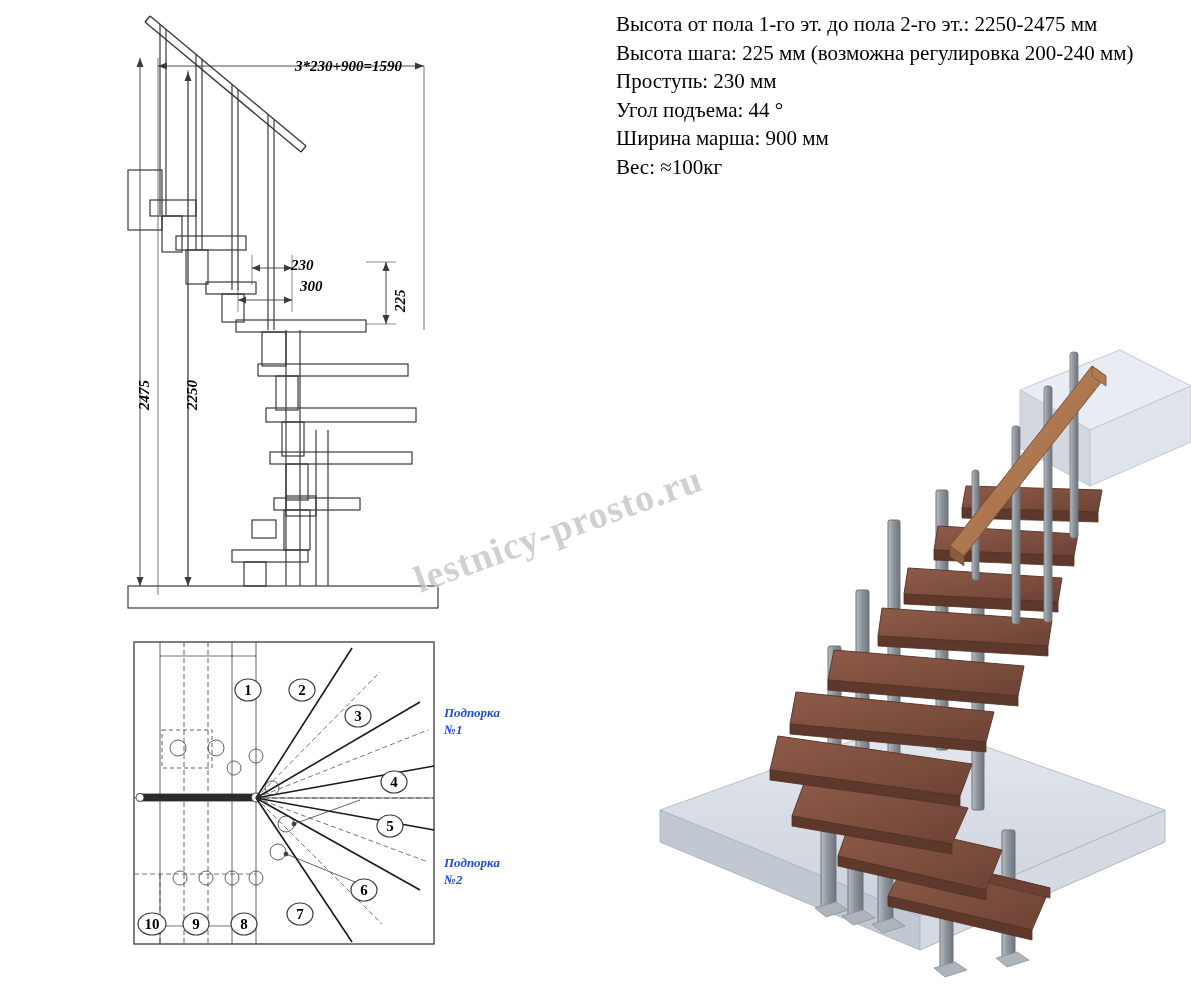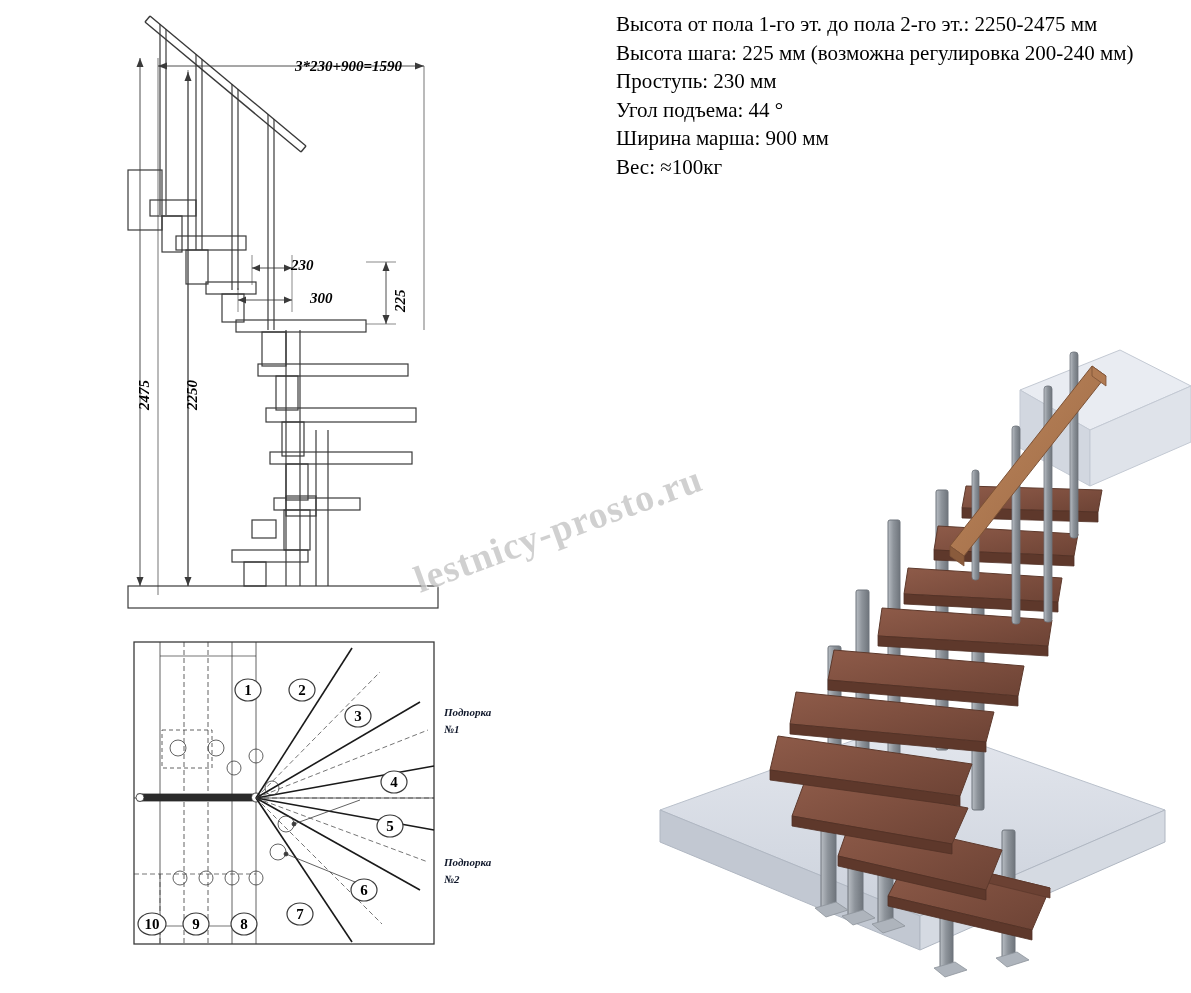--- a/index.html
+++ b/index.html
@@ -54,22 +54,22 @@
   }
   .dim-label.vert {
     transform: rotate(-90deg);
     transform-origin: left top;
   }
   .callout-label {
     position: absolute;
     font-family: "Liberation Serif", serif;
     font-style: italic;
     font-weight: bold;
-    font-size: 11px;
-    color: #0f172a;
+    font-size: 13px;
+    color: #1d4ed8;
     line-height: 17px;
     white-space: nowrap;
   }
   
   #render-3d {
     position: absolute;
     left: 620px;
     top: 190px;
     width: 571px;
     height: 800px;
@@ -186,21 +186,21 @@
 
       <line x1="252" y1="255" x2="252" y2="285" stroke-width="0.6"></line>
       <line x1="238" y1="288" x2="238" y2="312" stroke-width="0.6"></line>
       <line x1="292" y1="255" x2="292" y2="312" stroke-width="0.6"></line>
       <line x1="366" y1="262" x2="396" y2="262" stroke-width="0.6"></line>
       <line x1="366" y1="324" x2="396" y2="324" stroke-width="0.6"></line>
     </g>
   </svg>
   <div class="dim-label" style="left:278px; top:58px;margin-left:17px;">3*230+900=1590</div>
   <div class="dim-label" style="left:291px; top:257px;">230</div>
-  <div class="dim-label" style="left:300px; top:290px;margin-left:10px;">300</div>
+  <div class="dim-label" style="left:300px; top:278px;">300</div>
   <div class="dim-label vert" style="left:392px; top:312px;">225</div>
   <div class="dim-label vert" style="left:136px; top:410px;">2475</div>
   <div class="dim-label vert" style="left:184px; top:410px;">2250</div>
 </div>
 
 <div id="plan-drawing">
   <svg width="420" height="310" viewBox="0 0 420 310">
 
     <rect x="14" y="4" width="300" height="302" fill="none" stroke="#3a3a3a" stroke-width="1.3"></rect>
     <g stroke="#3a3a3a" fill="none" stroke-width="0.8">

